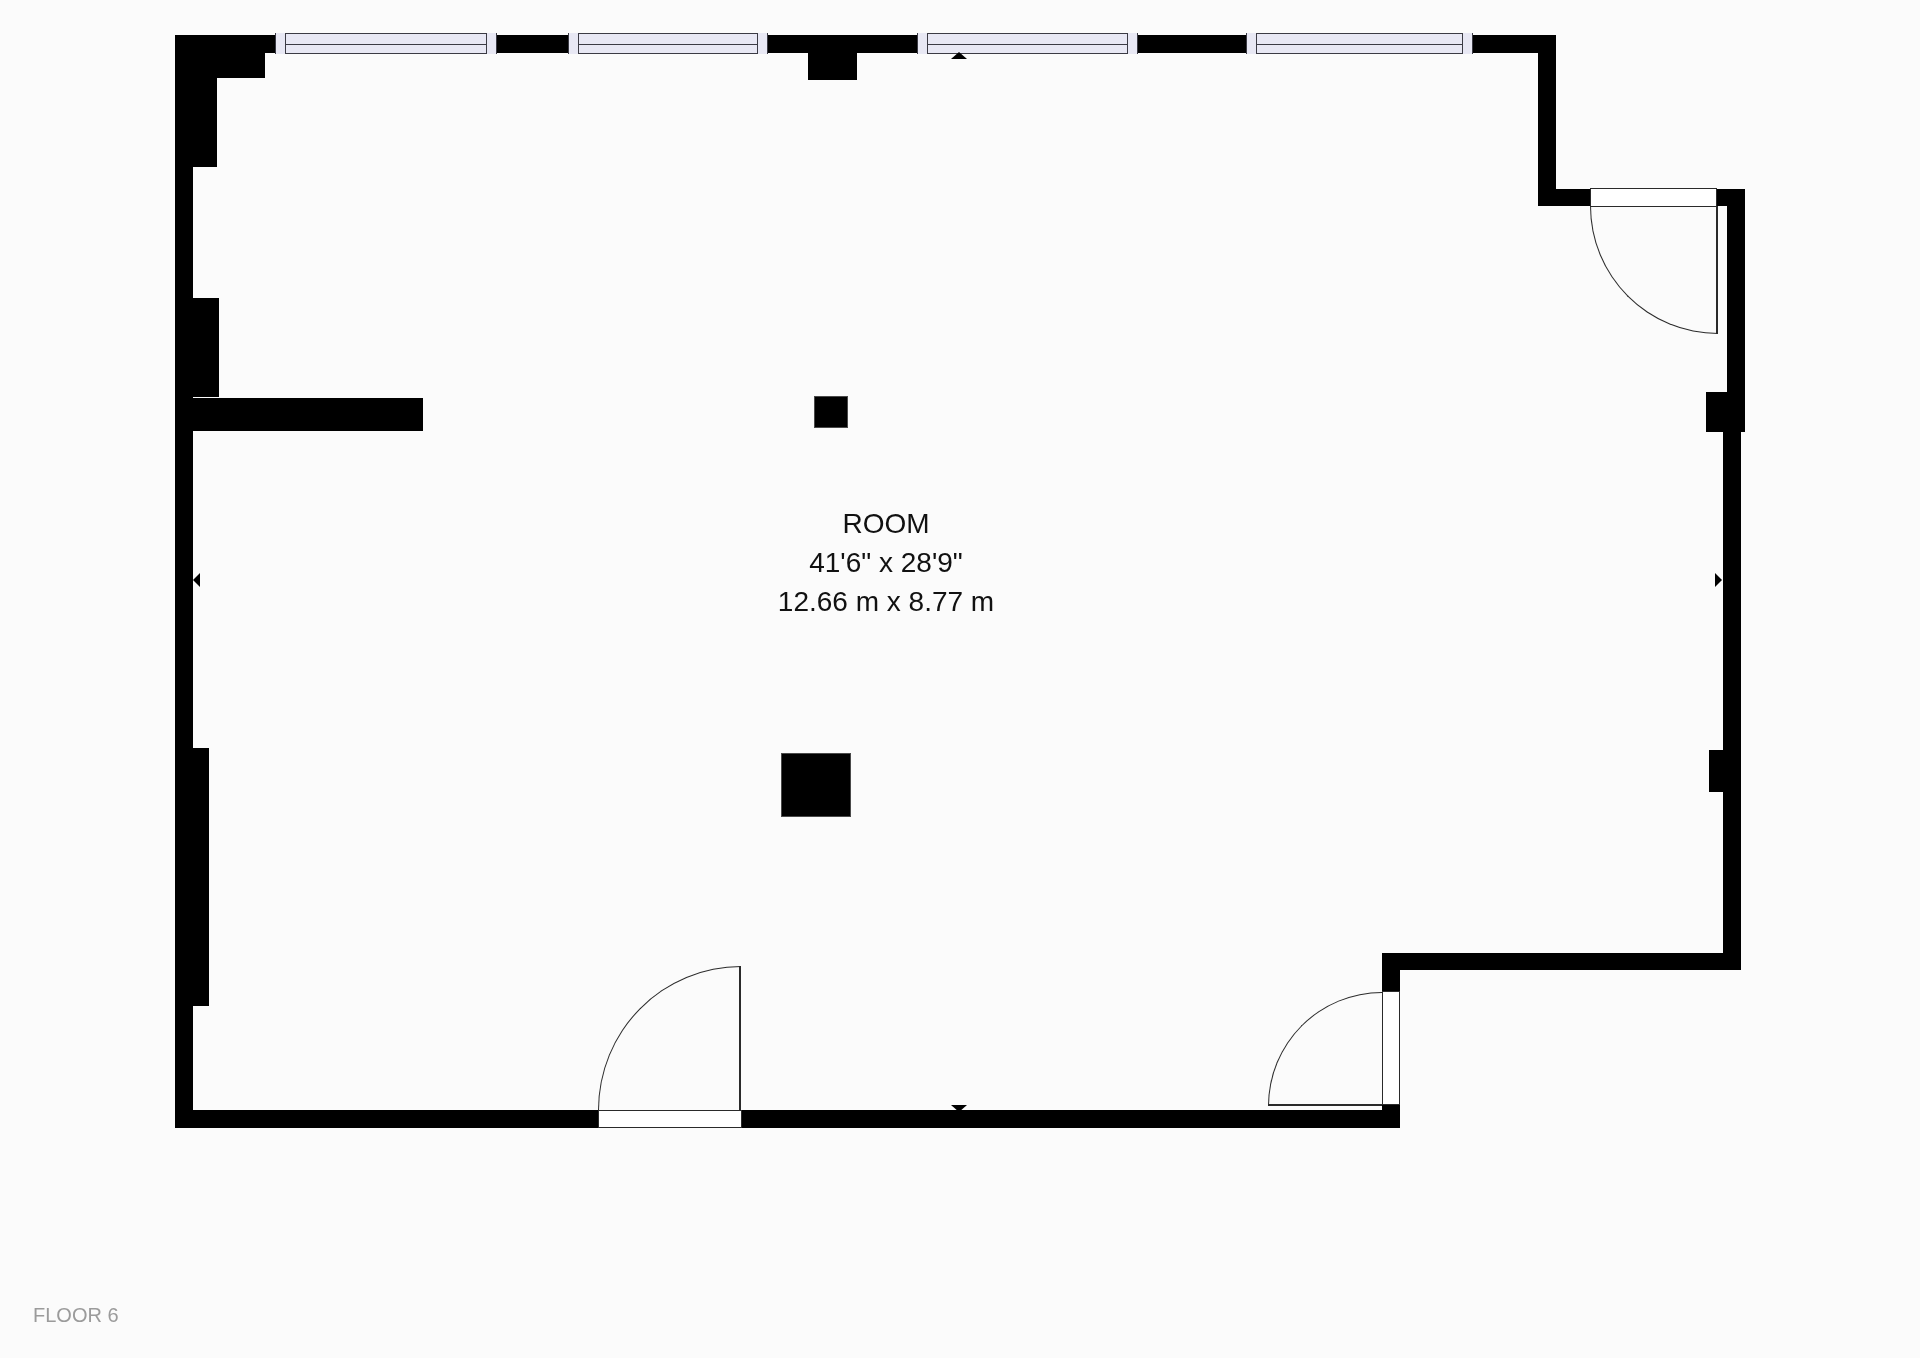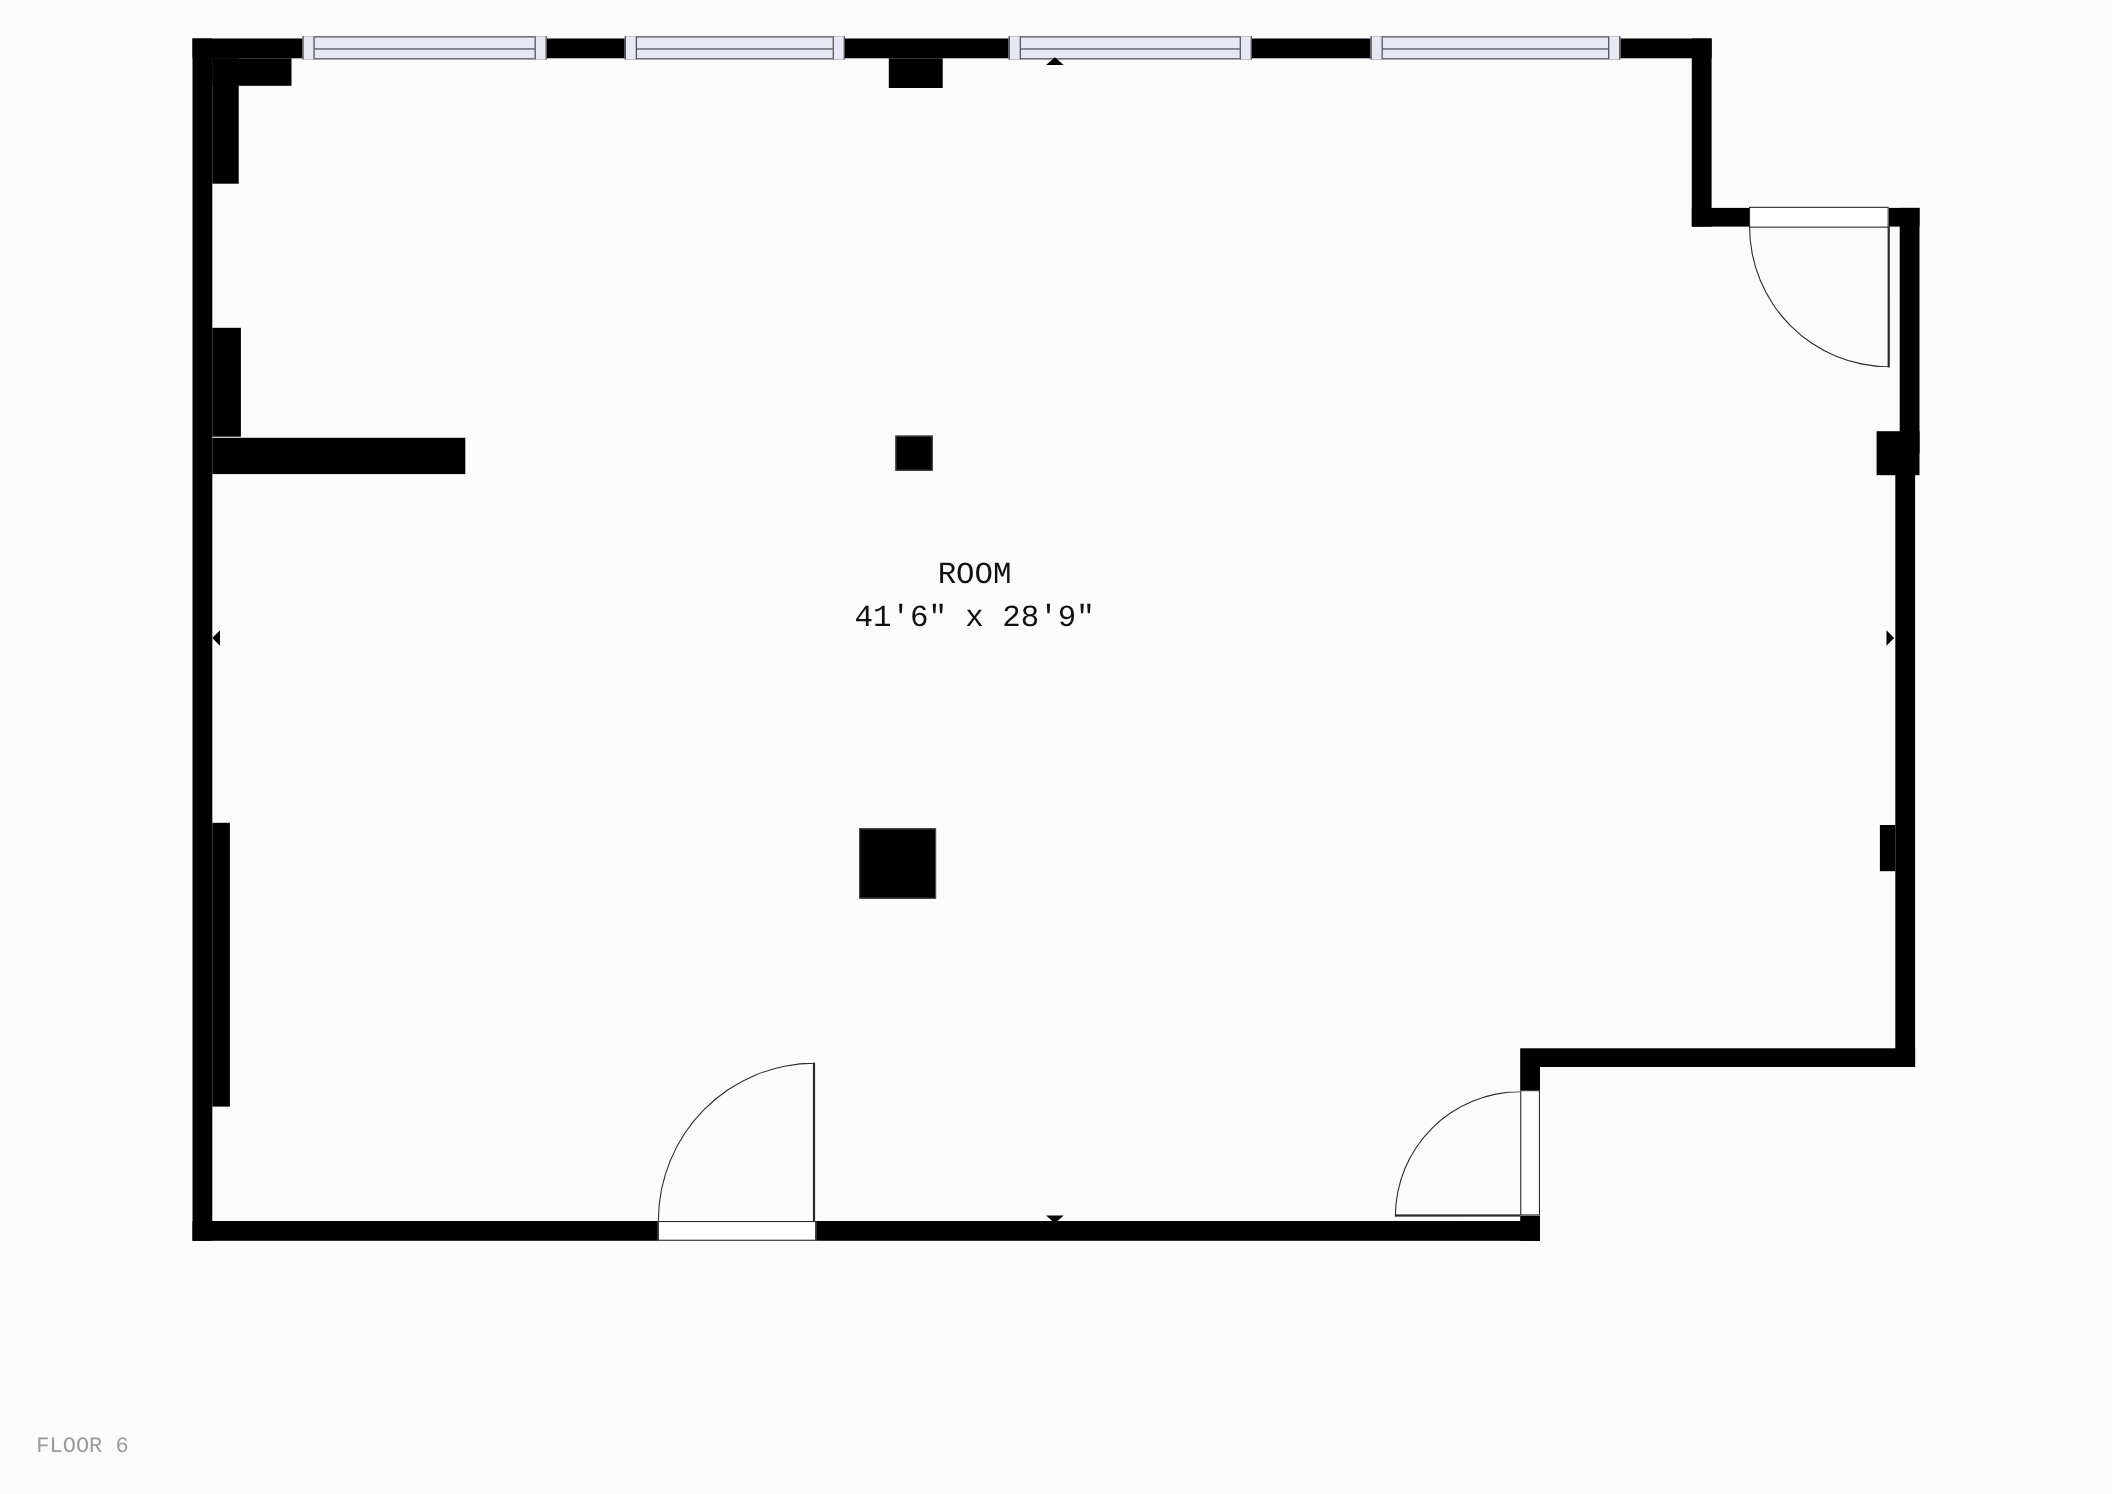--- a/index.html
+++ b/index.html
@@ -1,19 +1,19 @@
 <!DOCTYPE html>
 <html style="--background: #fbfbfb; --wall: #000000; --window-fill: #e8e8f4; --window-border: #3b3b44; --door-line: #2a2a2a; --label: #111111; --floor-label: #9b9b9b;"><head>
 <meta charset="utf-8">
 <style>
   html,body{margin:0;padding:0;background:#fff;}
   .canvas{
     position:relative;width:1920px;height:1358px;
     background:var(--background,#fbfbfb);overflow:hidden;
-    font-family:Liberation Mono, monospace;
+    font-family:Liberation Sans, sans-serif;
   }
   .wall{position:absolute;background:var(--wall,#000);}
   .window{
     position:absolute;background:var(--window-fill,#e8e8f4);
     border:1.5px solid var(--window-border,#3b3b44);box-sizing:border-box;
   }
   .window .midline{
     position:absolute;left:0;right:0;top:50%;height:0;
     border-top:1.2px solid var(--window-border,#3b3b44);
   }
@@ -110,17 +110,18 @@
   <div class="sq" style="left:781px;top:753px;width:70px;height:64px;"></div>
 
   <div class="tri up" style="left:951px;top:52px;"></div>
   <div class="tri down" style="left:951px;top:1105px;"></div>
   <div class="tri left" style="left:193px;top:573px;"></div>
   <div class="tri right" style="left:1715px;top:573px;"></div>
 
   <div class="room-label">
     <div>ROOM</div>
     <div>41'6" x 28'9"</div>
+    <div>12.66 m x 8.77 m</div>
   </div>
 
   <div class="floor-label">FLOOR 6</div>
 
 </div>
 
 </body></html>

